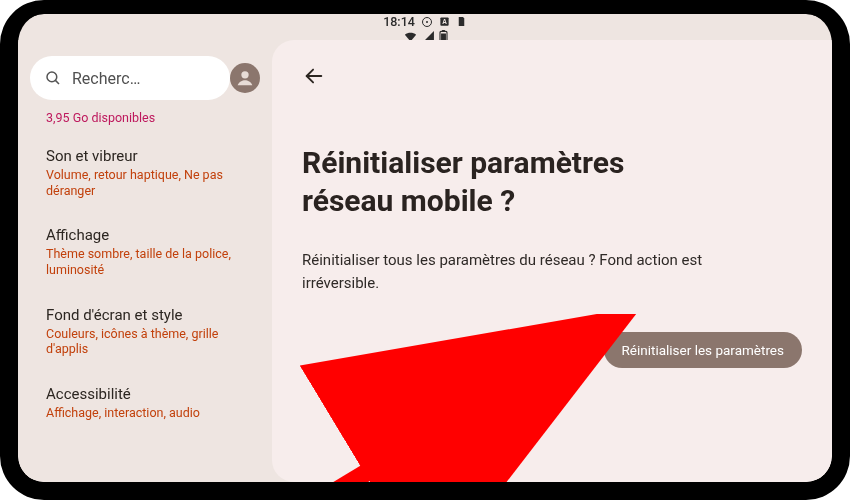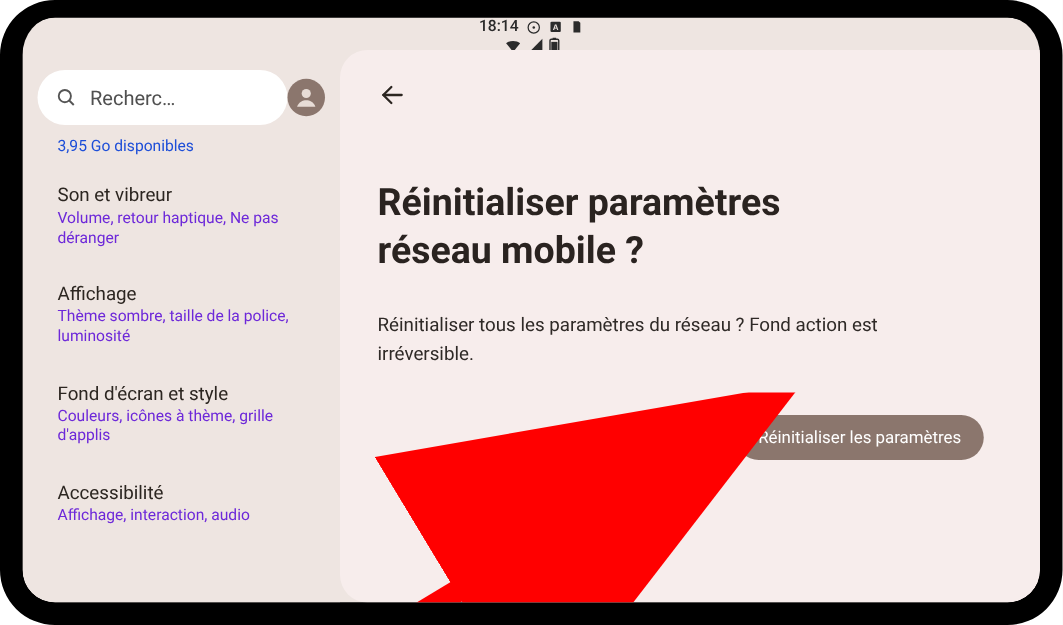--- a/index.html
+++ b/index.html
@@ -76,28 +76,28 @@
   .searchpill .placeholder { white-space: nowrap; overflow: hidden; text-overflow: ellipsis; flex:1; }
   .avatar {
     width: 30px; height: 30px;
     border-radius: 50%;
     background: #8b766d;
     display: flex; align-items: center; justify-content: center;
   }
 
   .storage {
     font-size: 12.5px;
-    color: #1d4ed8;
+    color: #be185d;
     margin: 6px 0 8px 18px;
   }
 
   .menu { display: flex; flex-direction: column; }
   .menuitem { padding: 14px 8px 14px 18px; border-radius: 14px; cursor: pointer; }
   .menuitem .mtitle { font-size: 15px; color: #2c2621; margin-bottom: 2px; }
-  .menuitem .msub   { font-size: 12.5px; color: #6d28d9; line-height: 1.25; }
+  .menuitem .msub   { font-size: 12.5px; color: #c2410c; line-height: 1.25; }
 
   
   .backbtn {
     width: 36px; height: 36px;
     display:flex; align-items:center; justify-content:center;
     cursor: pointer;
     margin-left: -6px;
   }
   .pagetitle {
     font-size: 30px;
@@ -108,21 +108,21 @@
     max-width: 420px;
   }
   .pagedesc {
     font-size: 15px;
     color: #2f2a27;
     line-height: 1.5;
     max-width: 440px;
   }
   .primarybtn {
     position: absolute;
-    right: 45px;
+    right: 30px;
     top: 292px;
     background: #8b766d;
     color: #fff;
     font-size: 13.5px;
     padding: 10px 18px;
     border-radius: 22px;
     cursor: pointer;
     white-space: nowrap;
   }
 

